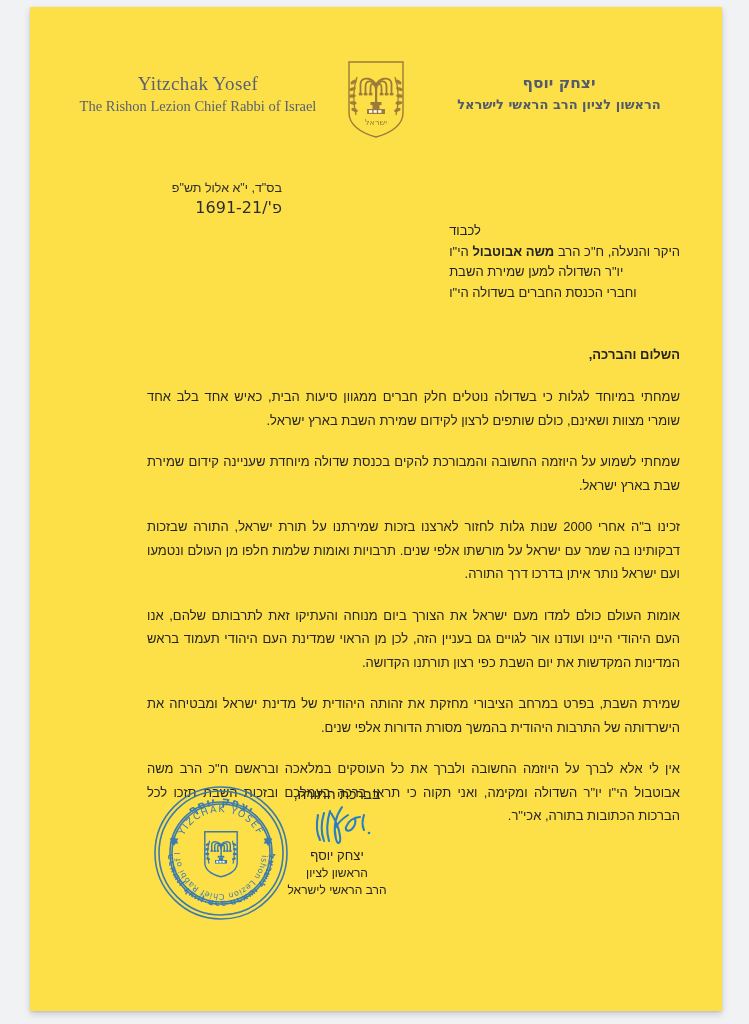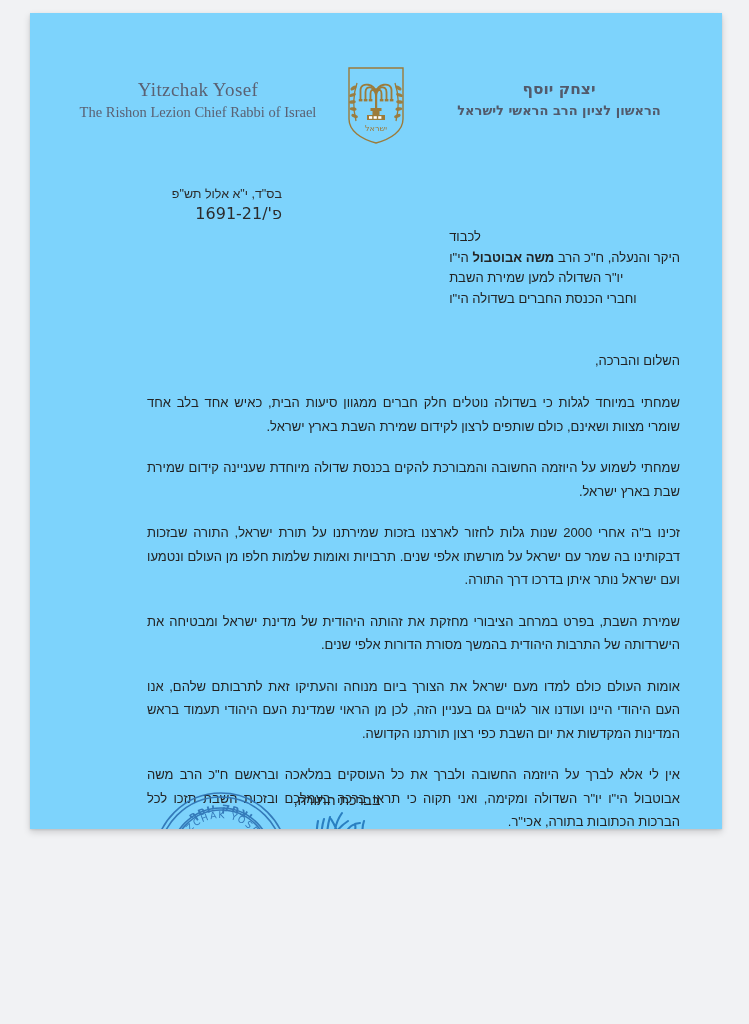--- a/index.html
+++ b/index.html
@@ -18,24 +18,24 @@
   .page-canvas {
     position: relative;
     width: 749px;
     height: 1024px;
     background: #f1f2f4;
   }
 
   .paper {
     position: absolute;
     left: 30px;
-    top: 13px;
+    top: 7px;
     width: 692px;
-    height: 816px;
-    background: #7dd3fc;
+    height: 1004px;
+    background: #fde047;
     box-shadow: 0 3px 7px rgba(0,0,0,0.16), 0 1px 2px rgba(0,0,0,0.10);
     box-sizing: border-box;
     overflow: hidden;
   }
 
   
   .letterhead {
     position: absolute;
     left: 0;
     top: 48px;
@@ -130,20 +130,21 @@
   .greeting {
     position: absolute;
     right: 42px;
     top: 338px;
     direction: rtl;
     text-align: right;
     color: #232323;
     font-size: 13px;
     line-height: 20px;
     white-space: nowrap;
+    font-weight: bold;
   }
 
   
   .body-col {
     position: absolute;
     right: 42px;
     top: 378px;
     width: 533px;
     direction: rtl;
   }
@@ -284,22 +285,22 @@
       <div class="ln">יו"ר השדולה למען שמירת השבת</div>
       <div class="ln">וחברי הכנסת החברים בשדולה הי"ו</div>
     </div>
 
     <div class="greeting">השלום והברכה,</div>
 
     <div class="body-col">
       <p class="para">שמחתי במיוחד לגלות כי בשדולה נוטלים חלק חברים ממגוון סיעות הבית, כאיש אחד בלב אחד שומרי מצוות ושאינם, כולם שותפים לרצון לקידום שמירת השבת בארץ ישראל.</p>
       <p class="para">שמחתי לשמוע על היוזמה החשובה והמבורכת להקים בכנסת שדולה מיוחדת שעניינה קידום שמירת שבת בארץ ישראל.</p>
       <p class="para">זכינו ב"ה אחרי 2000 שנות גלות לחזור לארצנו בזכות שמירתנו על תורת ישראל, התורה שבזכות דבקותינו בה שמר עם ישראל על מורשתו אלפי שנים. תרבויות ואומות שלמות חלפו מן העולם ונטמעו ועם ישראל נותר איתן בדרכו דרך התורה.</p>
+      <p class="para">אומות העולם כולם למדו מעם ישראל את הצורך ביום מנוחה והעתיקו זאת לתרבותם שלהם, אנו העם היהודי היינו ועודנו אור לגויים גם בעניין הזה, לכן מן הראוי שמדינת העם היהודי תעמוד בראש המדינות המקדשות את יום השבת כפי רצון תורתנו הקדושה.</p>
       <p class="para">שמירת השבת, בפרט במרחב הציבורי מחזקת את זהותה היהודית של מדינת ישראל ומבטיחה את הישרדותה של התרבות היהודית בהמשך מסורת הדורות אלפי שנים.</p>
-      <p class="para">אומות העולם כולם למדו מעם ישראל את הצורך ביום מנוחה והעתיקו זאת לתרבותם שלהם, אנו העם היהודי היינו ועודנו אור לגויים גם בעניין הזה, לכן מן הראוי שמדינת העם היהודי תעמוד בראש המדינות המקדשות את יום השבת כפי רצון תורתנו הקדושה.</p>
       <p class="para">אין לי אלא לברך על היוזמה החשובה ולברך את כל העוסקים במלאכה ובראשם ח"כ הרב משה אבוטבול הי"ו יו"ר השדולה ומקימה, ואני תקוה כי תראו ברכה בעמלכם ובזכות השבת תזכו לכל הברכות הכתובות בתורה, אכי"ר.</p>
     </div>
 
     <div class="sigblock">
       <div class="sig-open">בברכת התורה,</div>
       <div class="sig-ink">
         <svg viewBox="0 0 130 44" width="130" height="44" aria-hidden="true">
           <g fill="none" stroke="#2a7fc1" stroke-width="2.1" stroke-linecap="round">
             <path d="M70 4 C63 14 61 24 64 36 C66 43 69 40 68 33 C67 25 64 18 59 10"></path>
             <path d="M58 8 C55 18 54 28 57 38"></path>

